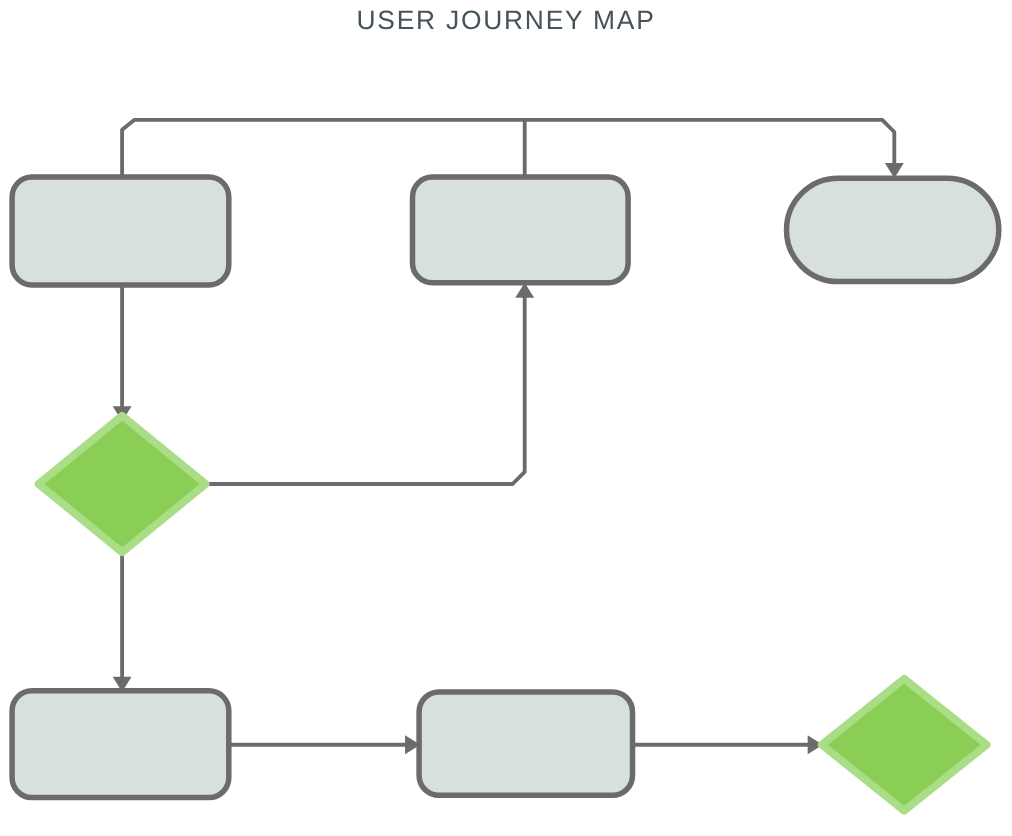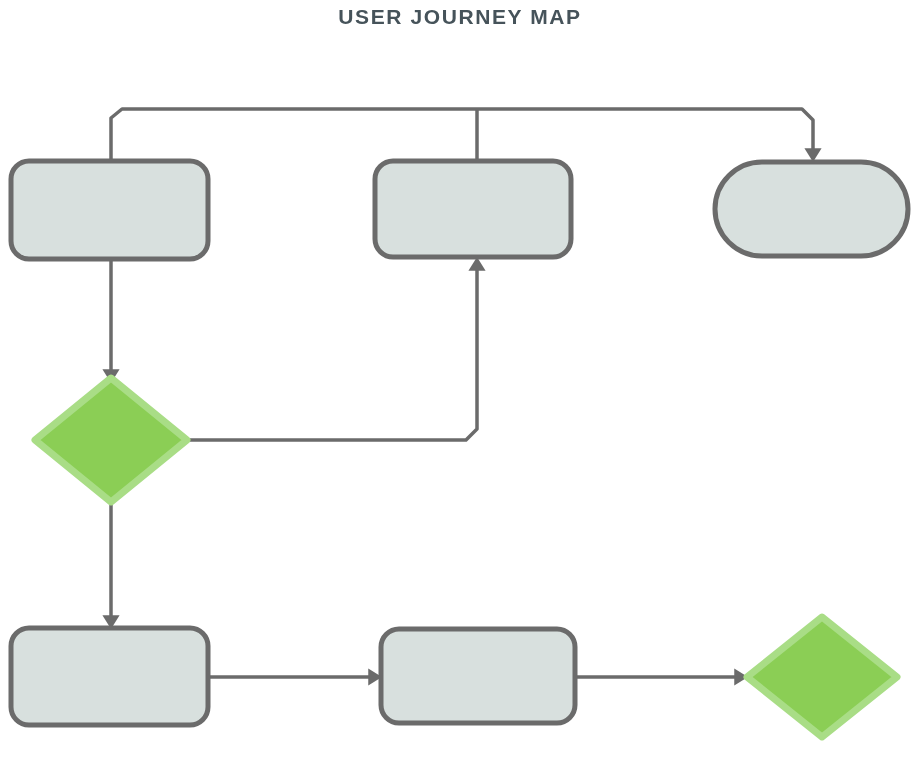--- a/index.html
+++ b/index.html
@@ -21,22 +21,22 @@
     background: #ffffff;
   }
   #diagram-title {
     position: absolute;
     left: 0;
     top: 0;
     width: 920px;
     text-align: center;
     padding-top: 5px;
     font-family: "Liberation Sans", sans-serif;
-    font-size: 21px;
-    font-weight: bold;
+    font-size: 24px;
+    font-weight: normal;
     letter-spacing: 1.6px;
     color: #46535a;
     user-select: none;
   }
   #flow-svg {
     position: absolute;
     left: 0;
     top: 0;
     width: 920px;
     height: 760px;

